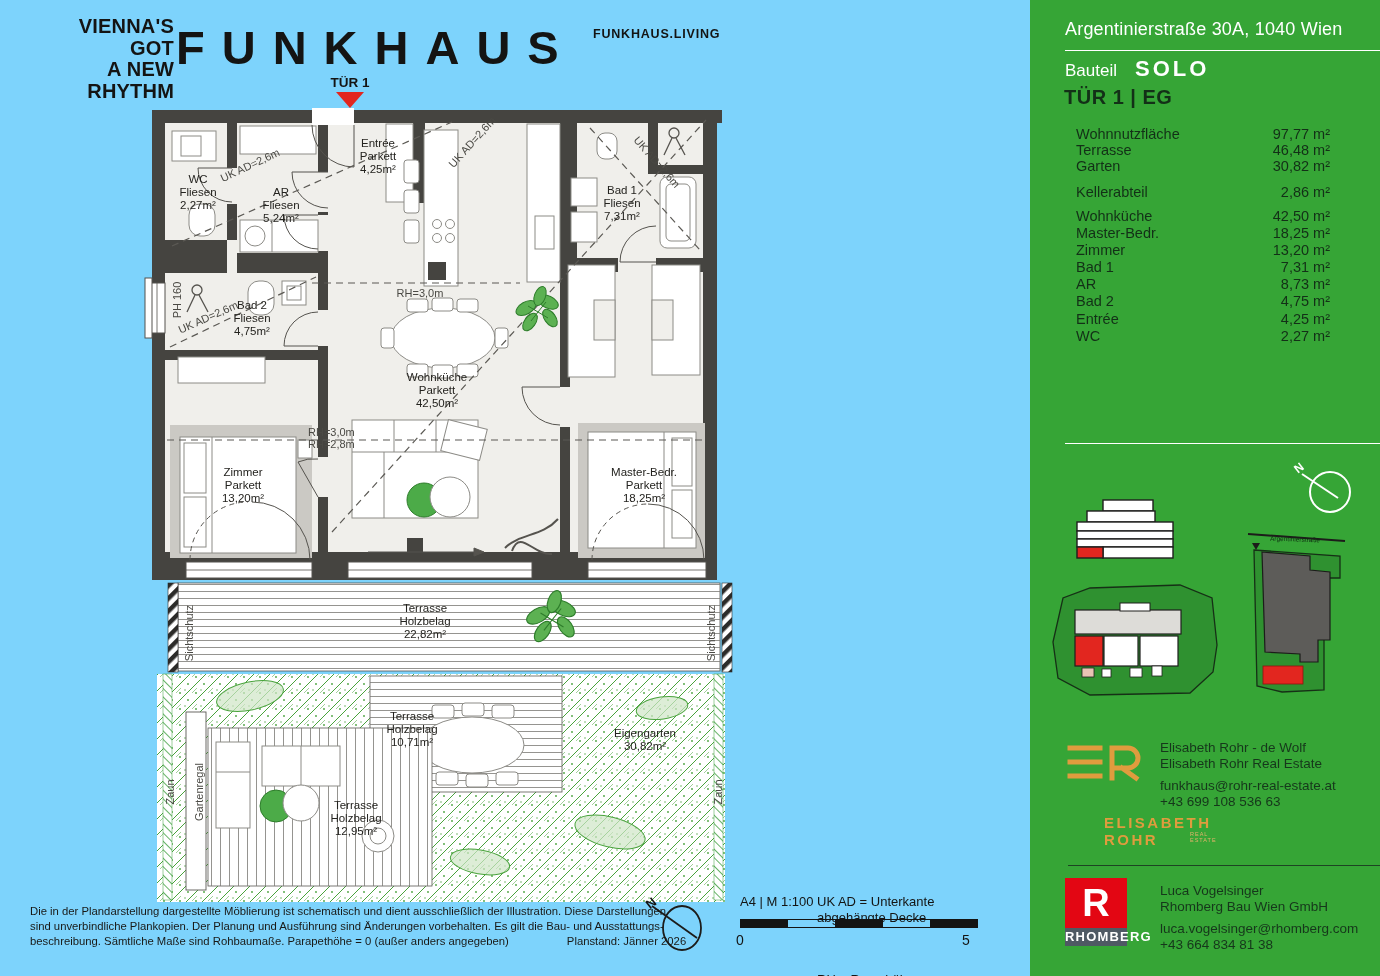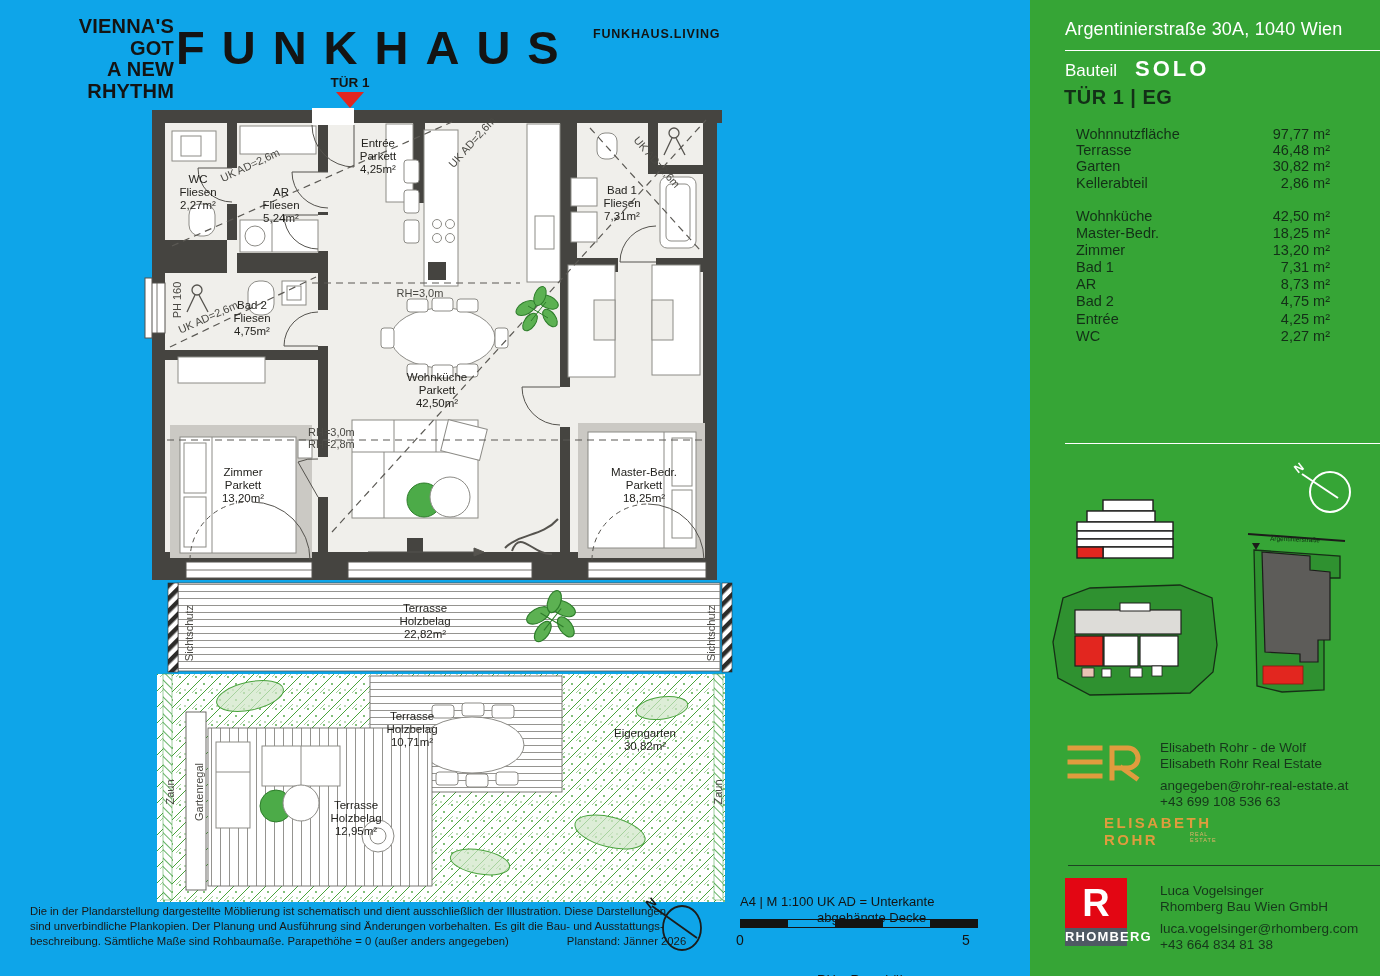--- a/index.html
+++ b/index.html
@@ -1,16 +1,16 @@
 <!DOCTYPE html>
 <html><head>
 <meta charset="utf-8">
 <style>
   html,body{margin:0;padding:0;background:#fff;}
-  .page{position:relative;width:1380px;height:976px;background:#0ea5e9;overflow:hidden;
+  .page{position:relative;width:1380px;height:976px;background:#7dd3fc;overflow:hidden;
         font-family:"Liberation Sans", sans-serif;color:#1d1c1a;}
   svg{position:absolute;left:0;top:0;}
   
   .tagline{position:absolute;left:26px;top:16px;width:148px;text-align:right;
            font-size:20px;font-weight:700;line-height:21.5px;letter-spacing:.2px;color:#141413;}
   .logo{position:absolute;left:176px;top:20px;font-size:47px;font-weight:800;
         letter-spacing:17px;color:#141413;}
   .website{position:absolute;left:593px;top:27px;font-size:12.5px;font-weight:700;
            letter-spacing:.8px;color:#141413;}
   
@@ -38,21 +38,21 @@
   .panel{position:absolute;left:1030px;top:0;width:350px;height:976px;background:#36a536;}
   .panel .abs{position:absolute;}
   .p-address{left:35px;top:19px;font-size:18px;color:#fff;letter-spacing:.2px;}
   .p-div{left:35px;height:0;border-top:1.6px solid #fff;width:317px;}
   .p-bauteil{left:35px;top:61px;font-size:17px;color:#fff;}
   .p-solo{left:105px;top:56px;font-size:22px;font-weight:700;letter-spacing:3px;color:#fff;}
   .p-unit{left:34px;top:86px;font-size:20px;font-weight:700;letter-spacing:.5px;color:#133017;}
   .p-table{left:46px;width:254px;font-size:14.5px;color:#133017;}
   .p-row{display:flex;justify-content:space-between;line-height:16.2px;}
   .p-rooms .p-row{line-height:17.1px;}
-  .p-gap{margin-top:0;}
+  .p-gap{margin-top:9px;}
   .p-n{position:absolute;font-size:12px;font-weight:700;color:#fff;
        transform:translate(-50%,-50%) rotate(-38deg);}
   .street-lab{position:absolute;font-size:6.5px;color:#0f2c12;transform:translate(-50%,-50%) rotate(2deg);
               white-space:nowrap;}
   .er-name{left:74px;top:814px;font-size:15px;font-weight:700;letter-spacing:2.5px;color:#df9c3e;line-height:17px;}
   .er-sub{left:160px;top:831px;font-size:5.5px;letter-spacing:1px;color:#e4b36a;line-height:6px;}
   .ct{font-size:13.5px;color:#16371b;line-height:16px;}
   .ct .mail{margin-top:6px;}
   .rh-band{left:35px;top:928px;width:62px;height:18px;background:#4e5963;color:#fff;
            font-size:13px;font-weight:700;letter-spacing:1.2px;text-align:center;line-height:18px;}
@@ -547,21 +547,21 @@
       <div>ELISABETH</div>
       <div>ROHR</div>
     </div>
     <div class="abs er-sub">
       <div>REAL</div>
       <div>ESTATE</div>
     </div>
     <div class="abs ct" style="left:130px;top:740px;">
       <div>Elisabeth Rohr - de Wolf</div>
       <div>Elisabeth Rohr Real Estate</div>
-      <div class="mail">angegeben@rohr-real-estate.at</div>
+      <div class="mail">funkhaus@rohr-real-estate.at</div>
       <div>+43 699 108 536 63</div>
     </div>
 
     <div class="abs" style="left:38px;top:865px;width:314px;border-top:1.2px solid #1d4423;"></div>
 
     <div class="abs rh-red">R</div>
     <div class="abs rh-band">RHOMBERG</div>
     <div class="abs ct" style="left:130px;top:883px;">
       <div>Luca Vogelsinger</div>
       <div>Rhomberg Bau Wien GmbH</div>

